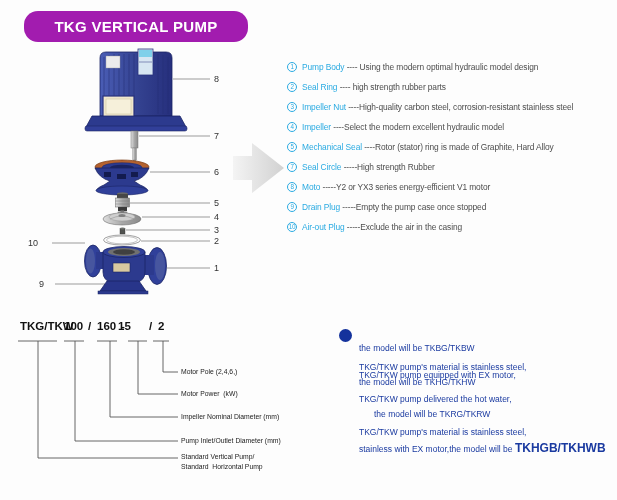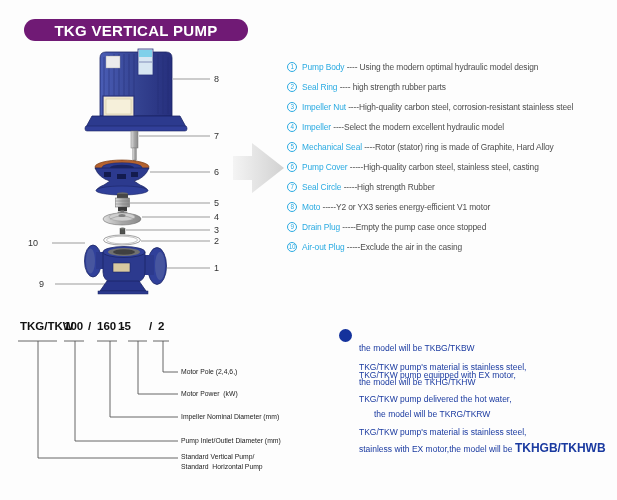--- a/index.html
+++ b/index.html
@@ -6,23 +6,23 @@
   html,body { background: #fff; }
   .page {
     position: relative;
     width: 617px; height: 500px;
     background: #fdfdfd;
     font-family: "Liberation Sans", sans-serif;
     overflow: hidden;
   }
   
   .banner {
-    position: absolute; left: 24px; top: 19px;
-    width: 224px; height: 22px;
-    background: #701a75;
+    position: absolute; left: 24px; top: 11px;
+    width: 224px; height: 31px;
+    background: #a21caf;
     border-radius: 14px;
     display: flex; align-items: center; justify-content: center;
   }
   .banner span {
     color: #fff; font-weight: bold; font-size: 15px; letter-spacing: 0.3px;
   }
   
   .diagram-svg { position: absolute; left: 0; top: 40px; }
   
   .parts-list {
@@ -209,21 +209,20 @@
 
     <polygon points="233,156 252,156 252,143 284,168 252,193 252,180 233,180" fill="url(#gradArrow)"></polygon>
   </svg>
 
   <div class="parts-list">
     <div class="part-row"><span class="pnum">1</span><span class="pname">Pump Body</span><span class="pdesc"> ---- Using the modern optimal hydraulic model design</span></div>
     <div class="part-row"><span class="pnum">2</span><span class="pname">Seal Ring</span><span class="pdesc"> ---- high strength rubber parts</span></div>
     <div class="part-row"><span class="pnum">3</span><span class="pname">Impeller Nut</span><span class="pdesc"> ----High-quality carbon steel, corrosion-resistant stainless steel</span></div>
     <div class="part-row"><span class="pnum">4</span><span class="pname">Impeller</span><span class="pdesc"> ----Select the modern excellent hydraulic model</span></div>
     <div class="part-row"><span class="pnum">5</span><span class="pname">Mechanical Seal</span><span class="pdesc"> ----Rotor (stator) ring is made of Graphite, Hard Alloy</span></div>
-    <div class="part-row"><span class="pnum">6</span><span class="pname">Pump Cover</span><span class="pdesc"> -----High-quality carbon steel, stainless steel, casting</span></div>
     <div class="part-row"><span class="pnum">7</span><span class="pname">Seal Circle</span><span class="pdesc"> -----High strength Rubber</span></div>
     <div class="part-row"><span class="pnum">8</span><span class="pname">Moto</span><span class="pdesc"> -----Y2 or YX3 series energy-efficient V1 motor</span></div>
     <div class="part-row"><span class="pnum">9</span><span class="pname">Drain Plug</span><span class="pdesc"> -----Empty the pump case once stopped</span></div>
     <div class="part-row"><span class="pnum">10</span><span class="pname">Air-out Plug</span><span class="pdesc"> -----Exclude the air in the casing</span></div>
   </div>
 
   <div>
     <span class="mcode" style="left:20px">TKG/TKW</span>
     <span class="mcode" style="left:64px">100</span>
     <span class="mcode" style="left:88px">/</span>

